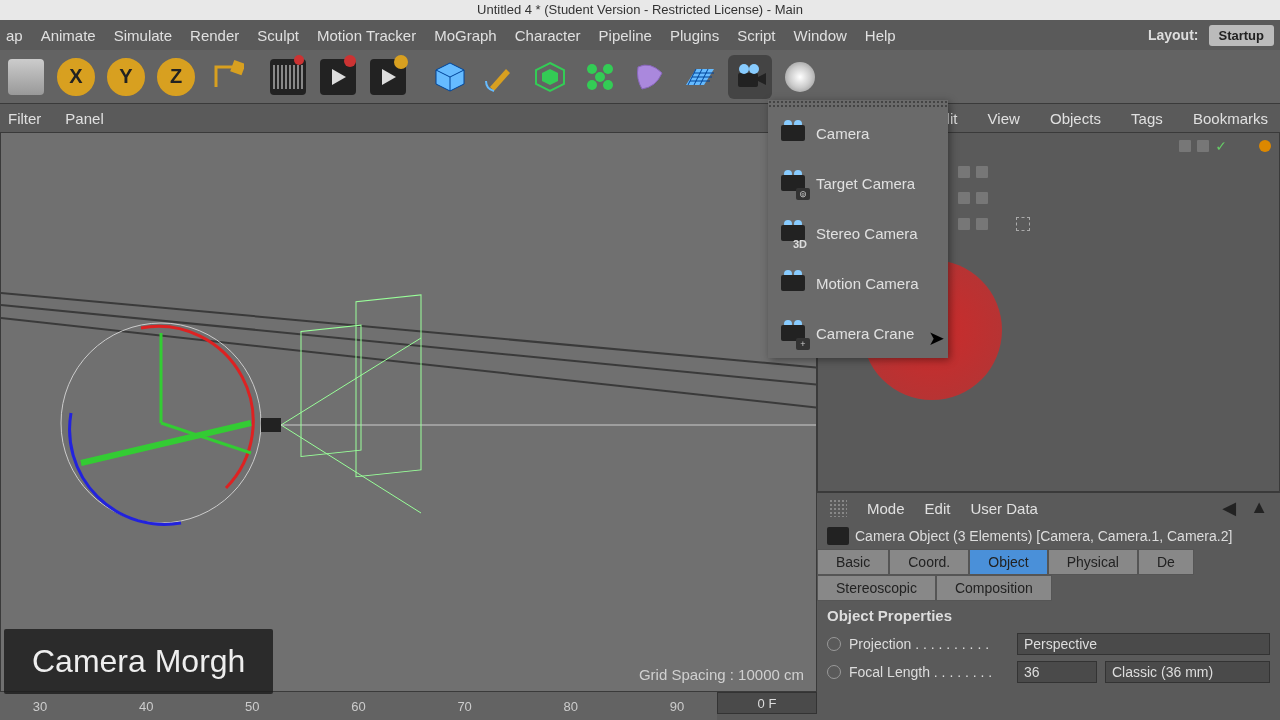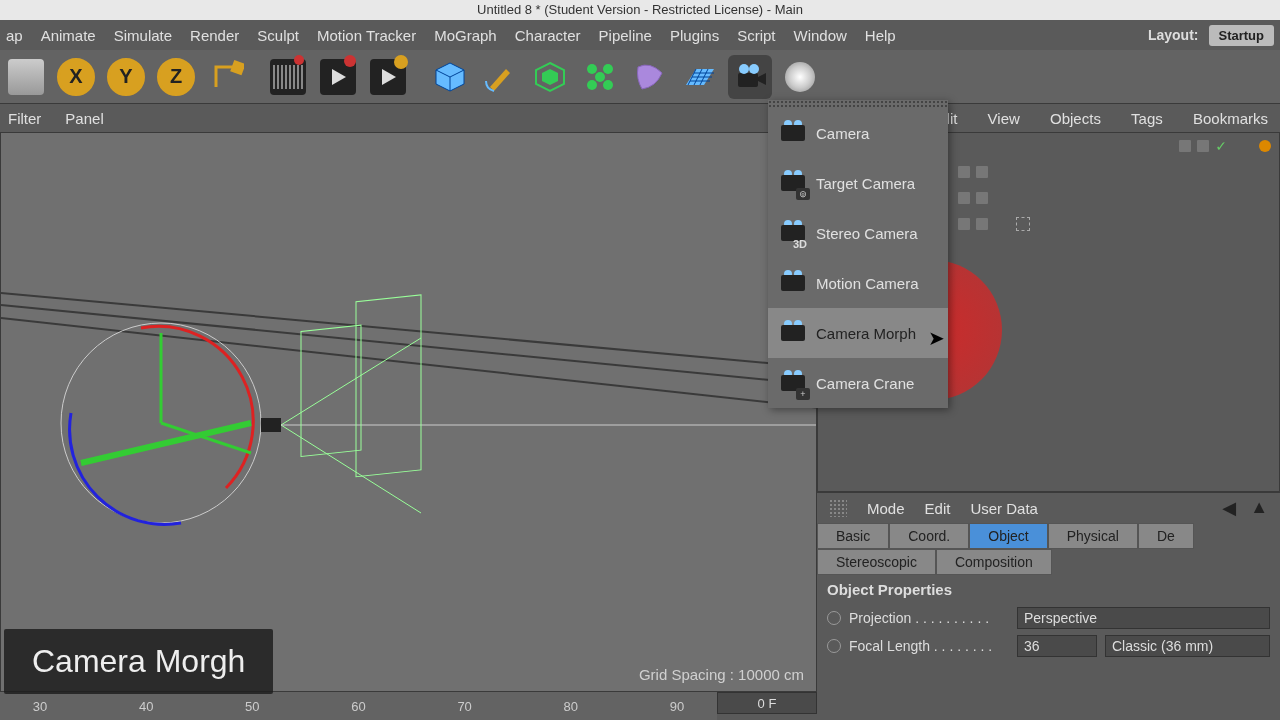--- a/index.html
+++ b/index.html
@@ -71,21 +71,21 @@
 .annot-circle { position: absolute; left: 862px; top: 260px; width: 140px; height: 140px; background: radial-gradient(circle, rgba(210,40,40,0.95), rgba(210,40,40,0.7)); border-radius: 50%; z-index: 40; pointer-events: none; }
 .cursor { position: absolute; left: 928px; top: 326px; z-index: 60; font-size: 20px; color: #000; pointer-events: none; }
 
 .timeline-right { width: 100px; background: #4a4a4a; font-size: 13px; color: #ddd; display: flex; align-items: center; justify-content: center; height: 22px; border: 1px solid #333; }
 
 svg.camsvg { position: absolute; left: 0; top: 0; }
 </style>
 </head>
 <body>
 
-<div class="title-bar">Untitled 8 * (Student Version - Restricted License) - Main</div>
+<div class="title-bar">Untitled 4 * (Student Version - Restricted License) - Main</div>
 
 <div class="menu-bar">
   <span class="menu-item">ap</span>
   <span class="menu-item">Animate</span>
   <span class="menu-item">Simulate</span>
   <span class="menu-item">Render</span>
   <span class="menu-item">Sculpt</span>
   <span class="menu-item">Motion Tracker</span>
   <span class="menu-item">MoGraph</span>
   <span class="menu-item">Character</span>
@@ -282,20 +282,24 @@
       <div class="attr-menu">
         <div class="dot-ic"></div>
         <span class="obj-menu-item">Mode</span>
         <span class="obj-menu-item">Edit</span>
         <span class="obj-menu-item">User Data</span>
         <div class="attr-arrows">
           <span>◀</span>
           <span>▲</span>
         </div>
       </div>
+      <div class="attr-title">
+        <div class="cam-ic"></div>
+        <span>Camera Object (3 Elements) [Camera, Camera.1, Camera.2]</span>
+      </div>
       <div class="tab-row">
         <div class="attr-tab">Basic</div>
         <div class="attr-tab">Coord.</div>
         <div class="attr-tab active">Object</div>
         <div class="attr-tab">Physical</div>
         <div class="attr-tab">De</div>
       </div>
       <div class="tab-row">
         <div class="attr-tab">Stereoscopic</div>
         <div class="attr-tab">Composition</div>
@@ -346,28 +350,20 @@
       <span>Stereo Camera</span>
     </div>
   <div class="cam-item">
       <div class="cam-icon">
         <div class="cam-lens"></div>
         <div class="cam-lens" style="left:16px"></div>
         <div class="cam-body"></div>
       </div>
       <span>Motion Camera</span>
     </div>
-  <div class="cam-item hov">
-      <div class="cam-icon">
-        <div class="cam-lens"></div>
-        <div class="cam-lens" style="left:16px"></div>
-        <div class="cam-body"></div>
-      </div>
-      <span>Camera Morph</span>
-    </div>
   <div class="cam-item">
       <div class="cam-icon">
         <div class="cam-lens"></div>
         <div class="cam-lens" style="left:16px"></div>
         <div class="cam-body"></div>
         <div class="cam-sub">+</div>
       </div>
       <span>Camera Crane</span>
     </div>
 </div>

